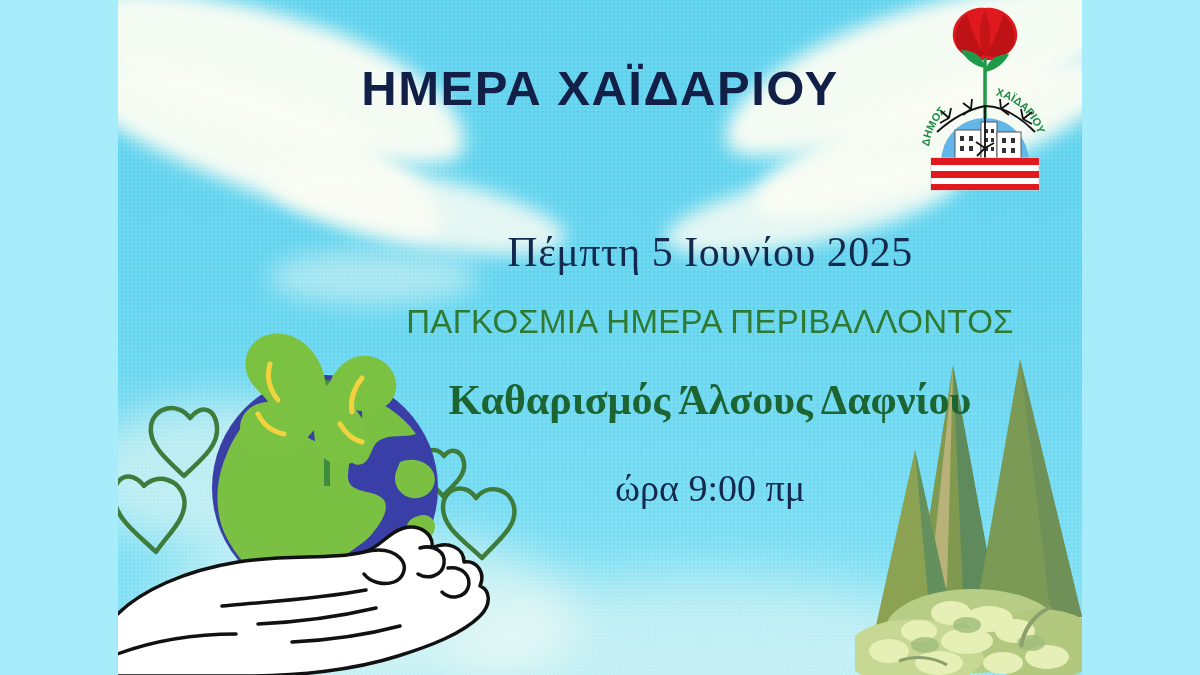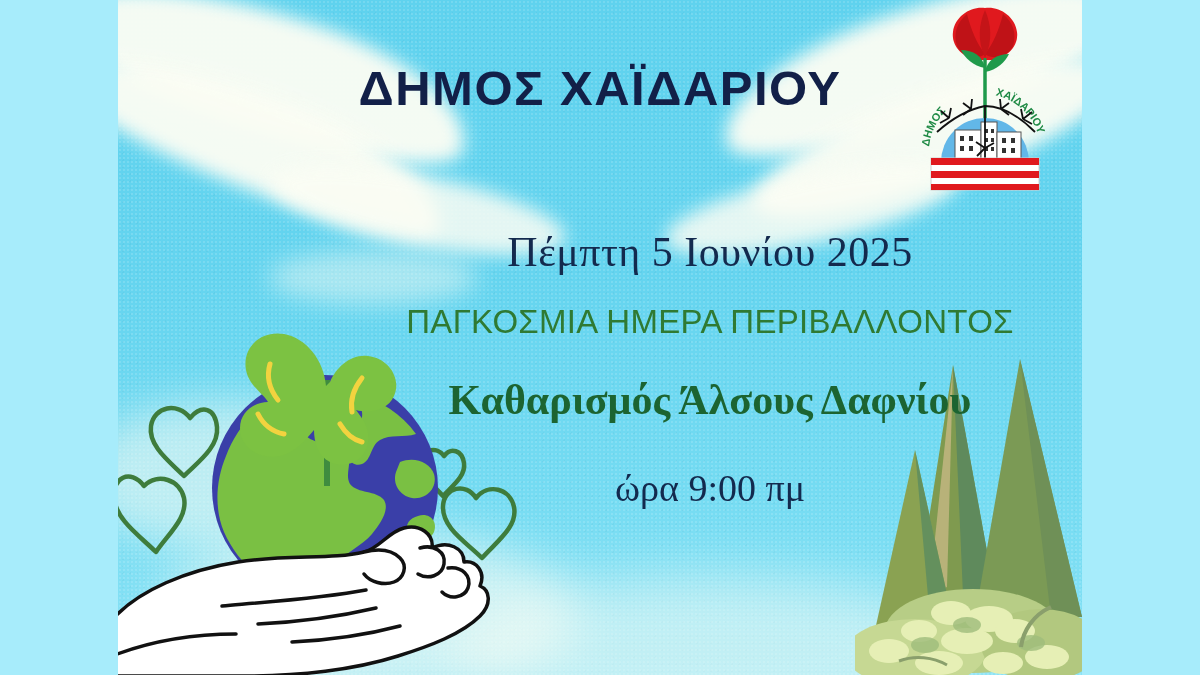--- a/index.html
+++ b/index.html
@@ -269,19 +269,19 @@
 
       <g>
         <rect x="16" y="156" width="108" height="32" fill="#ffffff" stroke="#d0d0d0" stroke-width="1"></rect>
         <rect x="16" y="156" width="108" height="7" fill="#e0191e"></rect>
         <rect x="16" y="169" width="108" height="7" fill="#e0191e"></rect>
         <rect x="16" y="182" width="108" height="6" fill="#e0191e"></rect>
       </g>
     </svg>
   </div>
 
-  <div class="txt" id="title">ΔΗΜΟΣ ΧΑΪΔΑΡΙΟΥ</div>
+  <div class="txt" id="title">ΗΜΕΡΑ ΧΑΪΔΑΡΙΟΥ</div>
   <div class="txt" id="date">Πέμπτη 5 Ιουνίου 2025</div>
   <div class="txt" id="wed">ΠΑΓΚΟΣΜΙΑ ΗΜΕΡΑ ΠΕΡΙΒΑΛΛΟΝΤΟΣ</div>
   <div class="txt" id="clean">Καθαρισμός Άλσους Δαφνίου</div>
   <div class="txt" id="time">ώρα 9:00 πμ</div>
 
 </div>
 
 </body></html>

